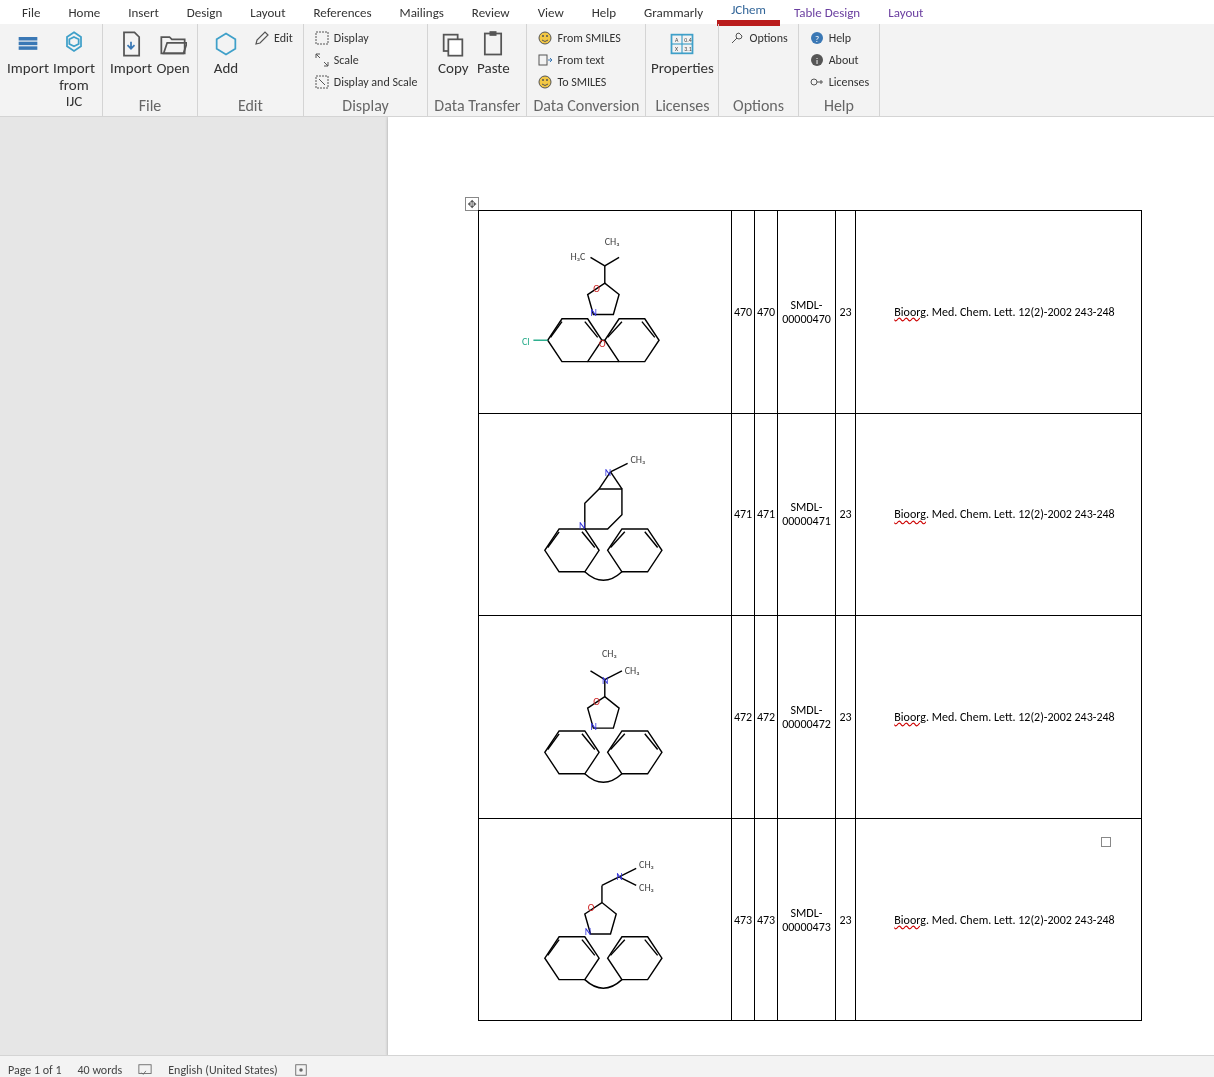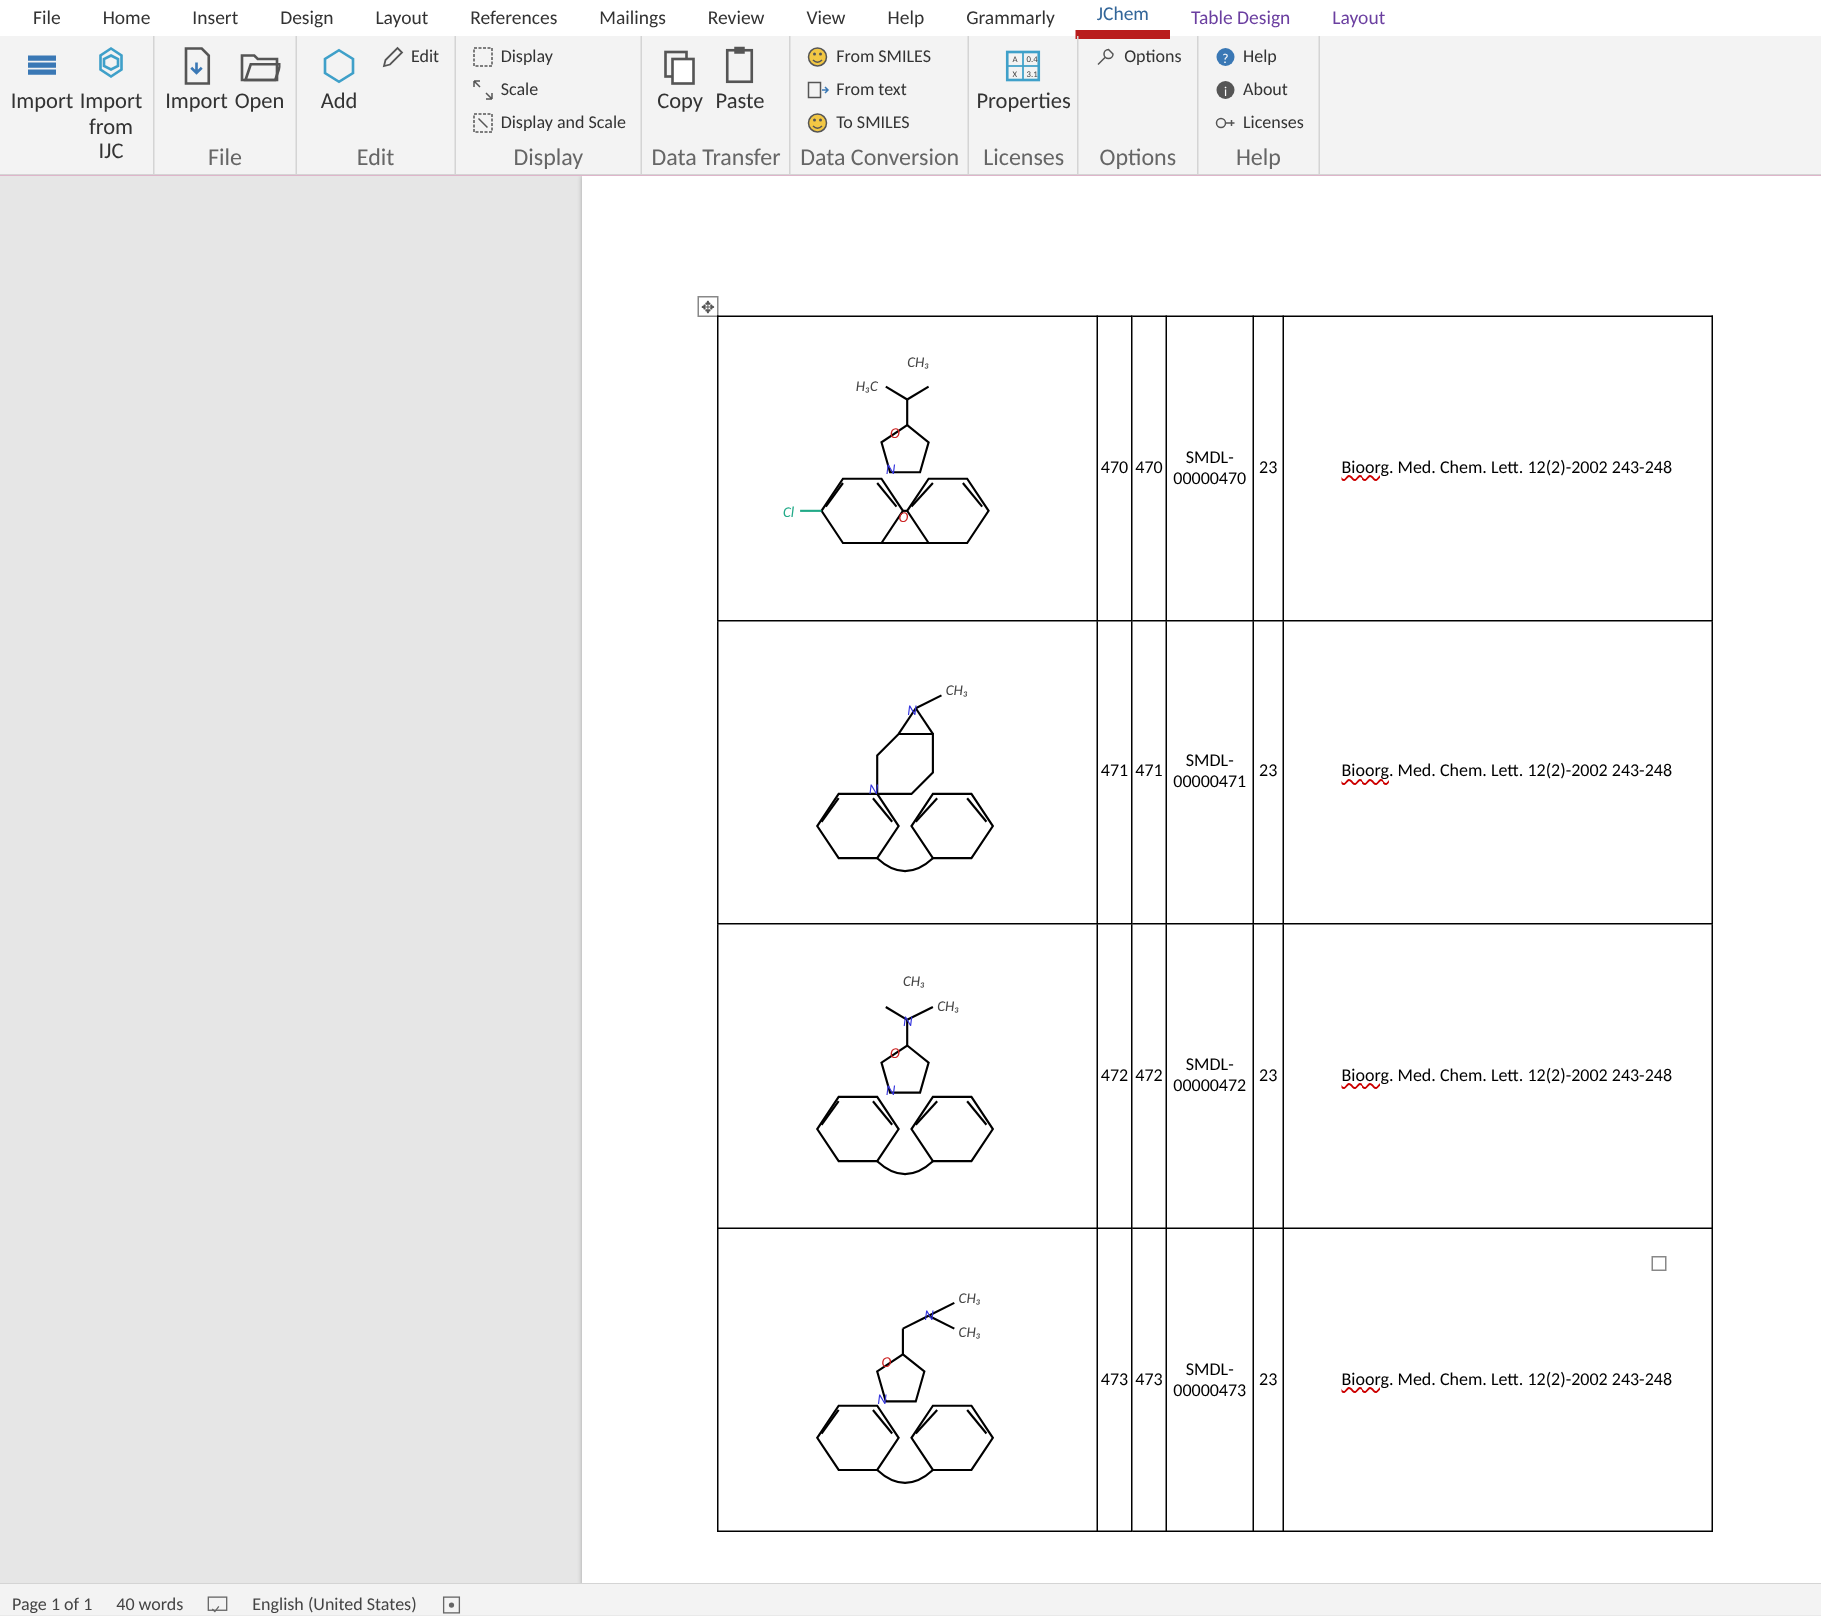--- a/index.html
+++ b/index.html
@@ -27,21 +27,21 @@
 
 
 .doc-area { position: absolute; top: 117px; left: 0; right: 0; bottom: 22px; overflow: auto; background: #e6e6e6; }
 .page { position: absolute; left: 388px; top: 0; width: 826px; height: 940px; background: #fff; box-shadow: 0 0 3px rgba(0,0,0,.3); }
 .page-content { padding: 93px 40px 20px 90px; }
 .tbl-handle { position: absolute; left: 77px; top: 80px; width: 14px; height: 14px; border: 1px solid #888; background: #fff; display:flex; align-items:center; justify-content:center; font-size:11px; color:#555; cursor:move; }
 .corner-handle { position: absolute; right: -10px; bottom: 5px; width: 10px; height: 10px; border:1px solid #888; background:#fff; }
 
 .chem-table { border-collapse: collapse; table-layout: fixed; width: 625px; }
 .chem-table td { border: 1px solid #000; font-size: 12px; vertical-align: middle; text-align: center; padding: 0; }
-.chem-table td.struct { width: 253px; height: 155px; font-style: italic; }
+.chem-table td.struct { width: 253px; height: 155px; }
 .chem-table td.c1 { width: 23px; }
 .chem-table td.c2 { width: 23px; }
 .chem-table td.c3 { width: 58px; white-space: normal; }
 .chem-table td.c4 { width: 20px; }
 .chem-table td.cite { width: 286px; text-align: center; padding-left: 12px; }
 .cite .bioorg { color: #000; text-decoration: underline; text-decoration-color: #c00; text-decoration-style: wavy; }
 .cite .rest { color: #000; }
 
 .structure-box { width: 100%; height: 100%; display:flex; align-items:center; justify-content:center; }
 .structure-box svg { width: 80%; height: 85%; }

